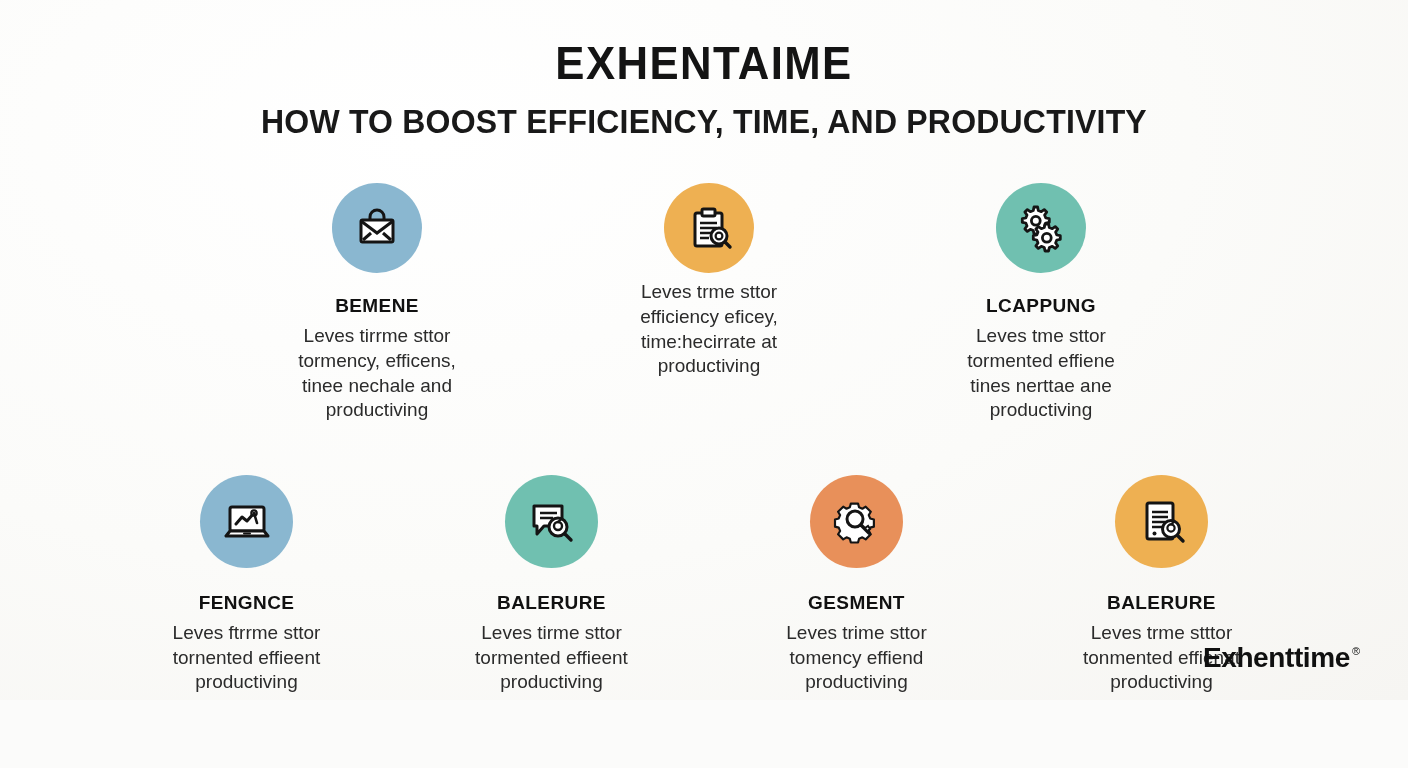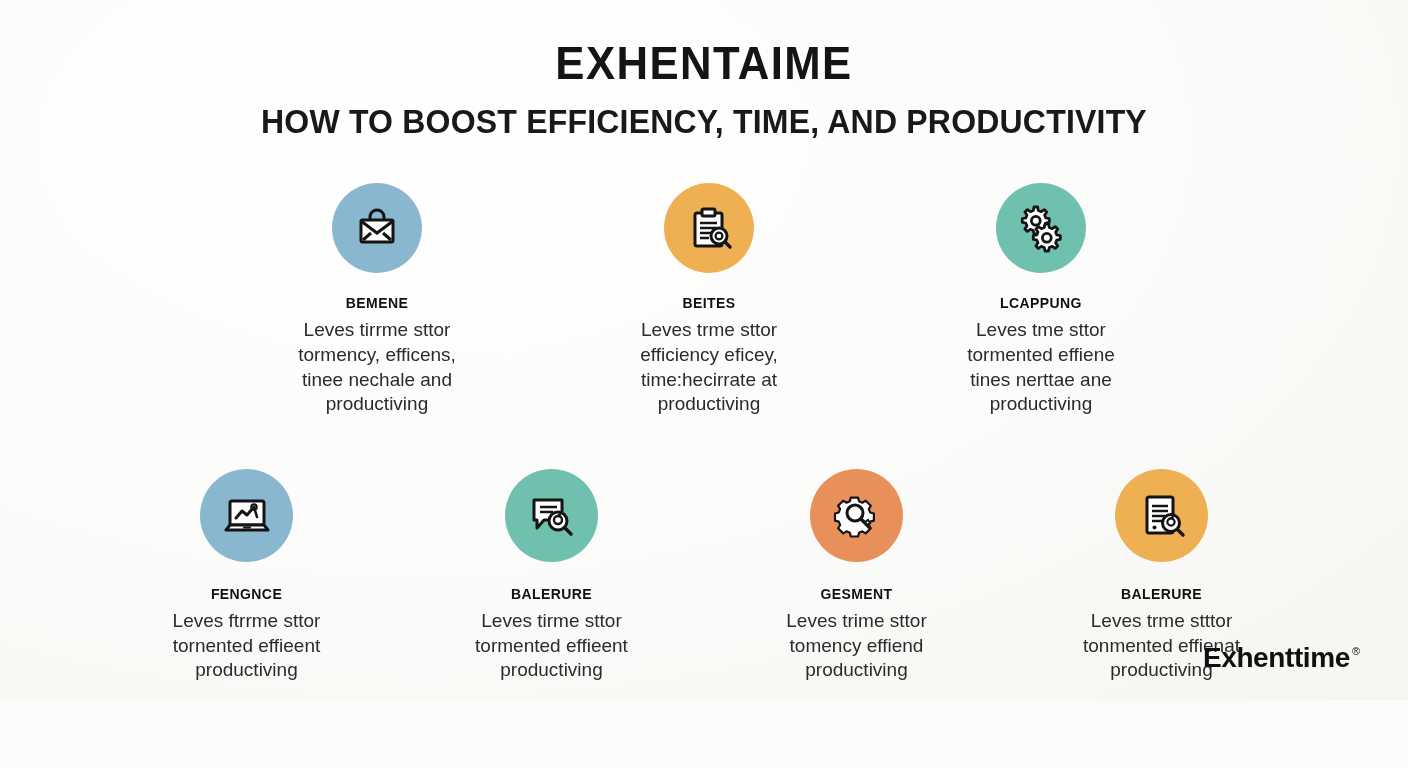--- a/index.html
+++ b/index.html
@@ -40,21 +40,21 @@
   .row-two { margin-top:52px; gap:113px; padding-left:0px; }
   .card { width:192px; text-align:center; }
   .icon-wrap { display:flex; justify-content:center; }
   .circle {
     width:90px; height:90px; border-radius:50%;
     display:flex; align-items:center; justify-content:center;
   }
   .row-two .circle { width:93px; height:93px; }
   .card-title {
     margin-top:22px;
-    font-size:14px;
+    font-size:19px;
     font-weight:bold;
     letter-spacing:0.4px;
     color:#111;
   }
   .row-two .card-title { margin-top:24px; }
   .card-body {
     margin-top:7px;
     font-size:19px;
     line-height:1.30;
     color:#2b2b2b;
@@ -121,21 +121,20 @@
               <rect x="12" y="11" width="27" height="33" rx="2" fill="#ffffff" stroke="#141414" stroke-width="3"></rect>
               <rect x="19" y="7" width="13" height="7" rx="1.5" fill="#ffffff" stroke="#141414" stroke-width="3"></rect>
               <path d="M17 21 H34 M17 26 H34 M17 31 H30 M17 36 H26" stroke="#141414" stroke-width="2.4" fill="none"></path>
               <circle cx="36" cy="34" r="8" fill="#ffffff" stroke="#141414" stroke-width="3"></circle>
               <circle cx="36" cy="34" r="3.4" fill="none" stroke="#141414" stroke-width="2.2"></circle>
               <path d="M42 40 L47 45" stroke="#141414" stroke-width="3.4" stroke-linecap="round"></path>
             </svg>
           </span>
         </div>
       </div>
-      <div class="card-title">BEITES</div>
       <div class="card-body">Leves trme sttor
 efficiency eficey,
 time:hecirrate at
 productiving</div>
     </div>
 
     <div class="card">
       <div class="icon-wrap">
         <div class="circle" style="background:#70c0b0">
           <span>

